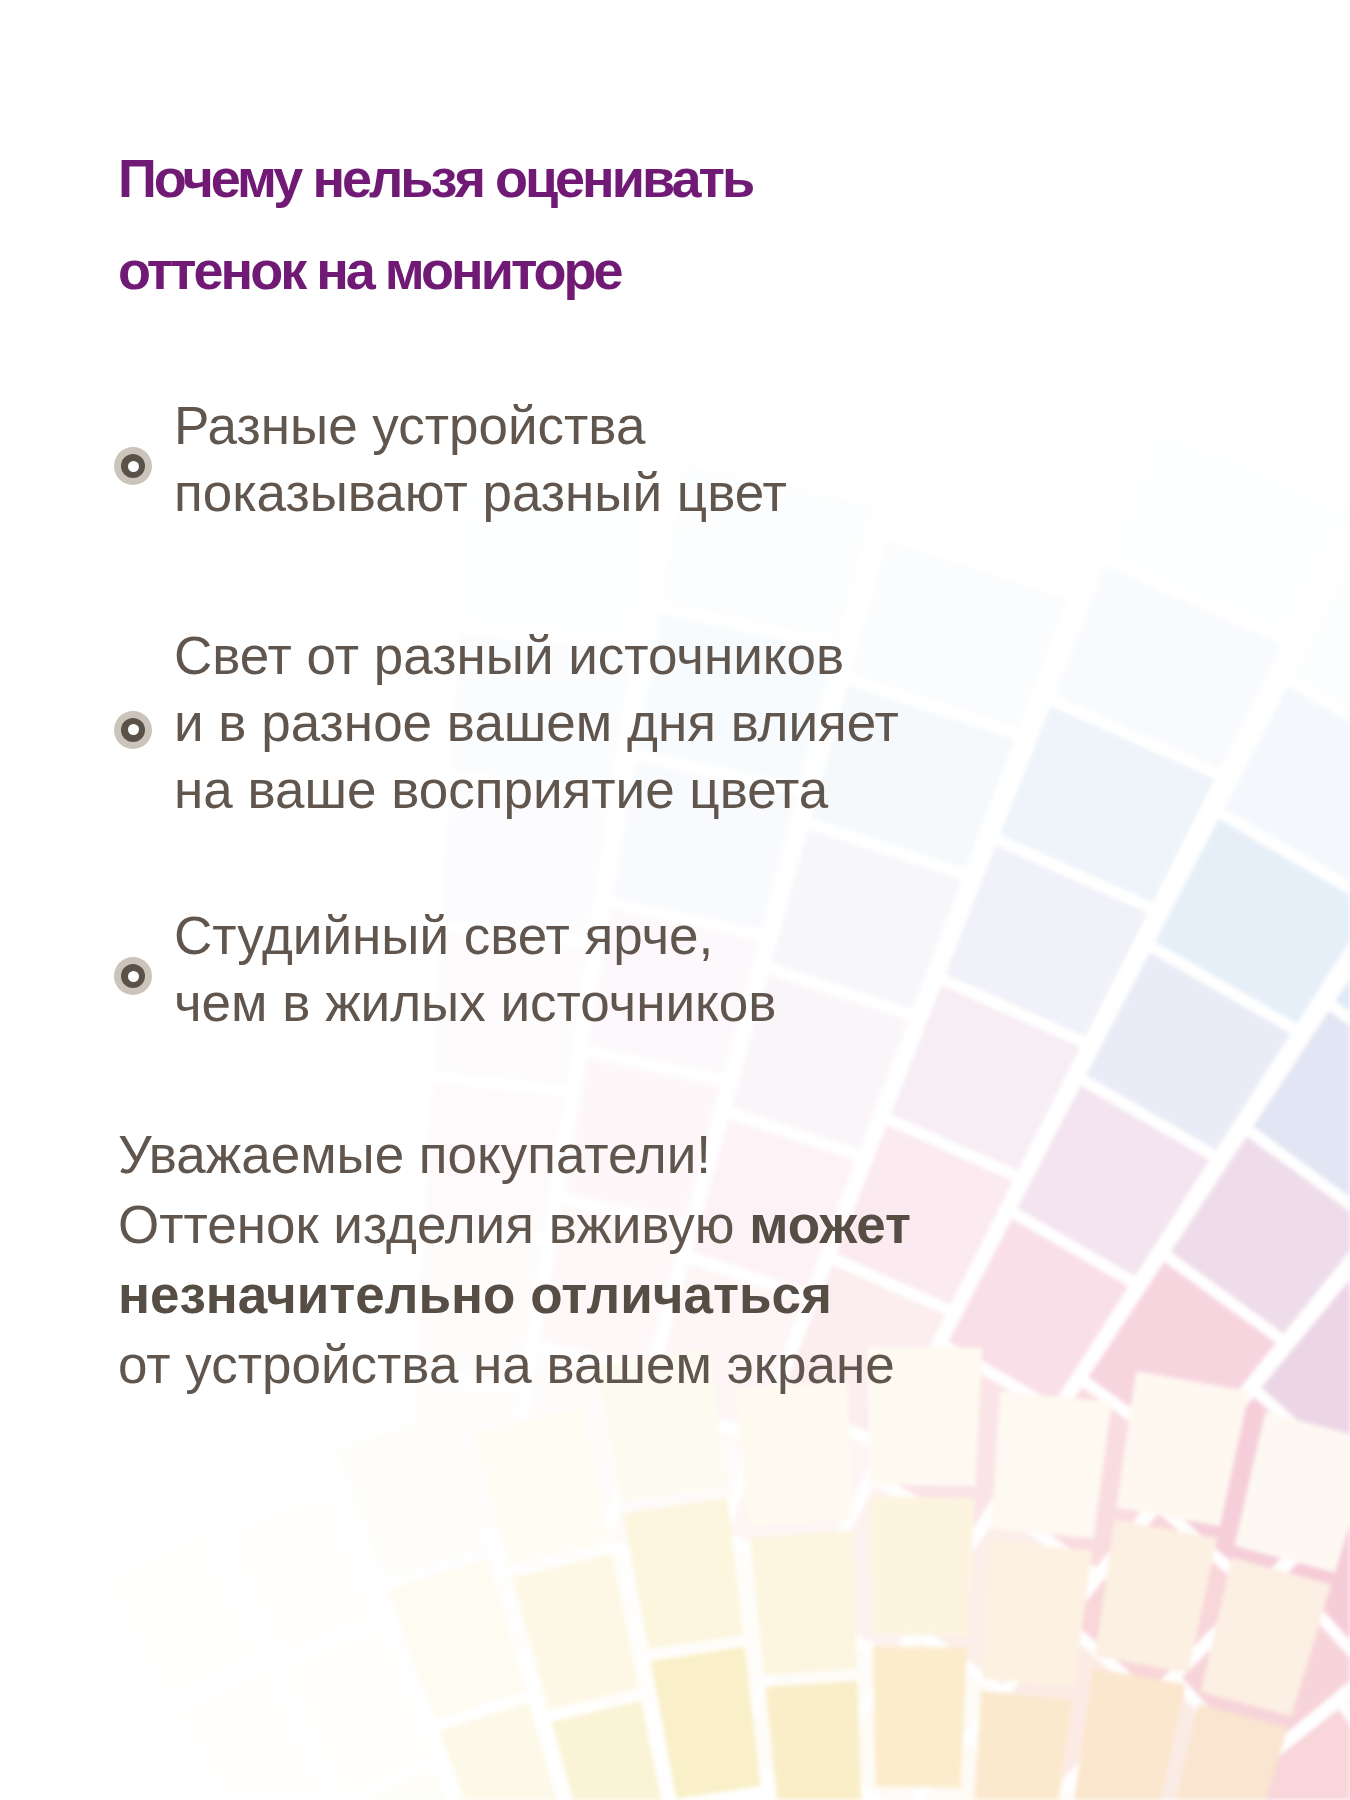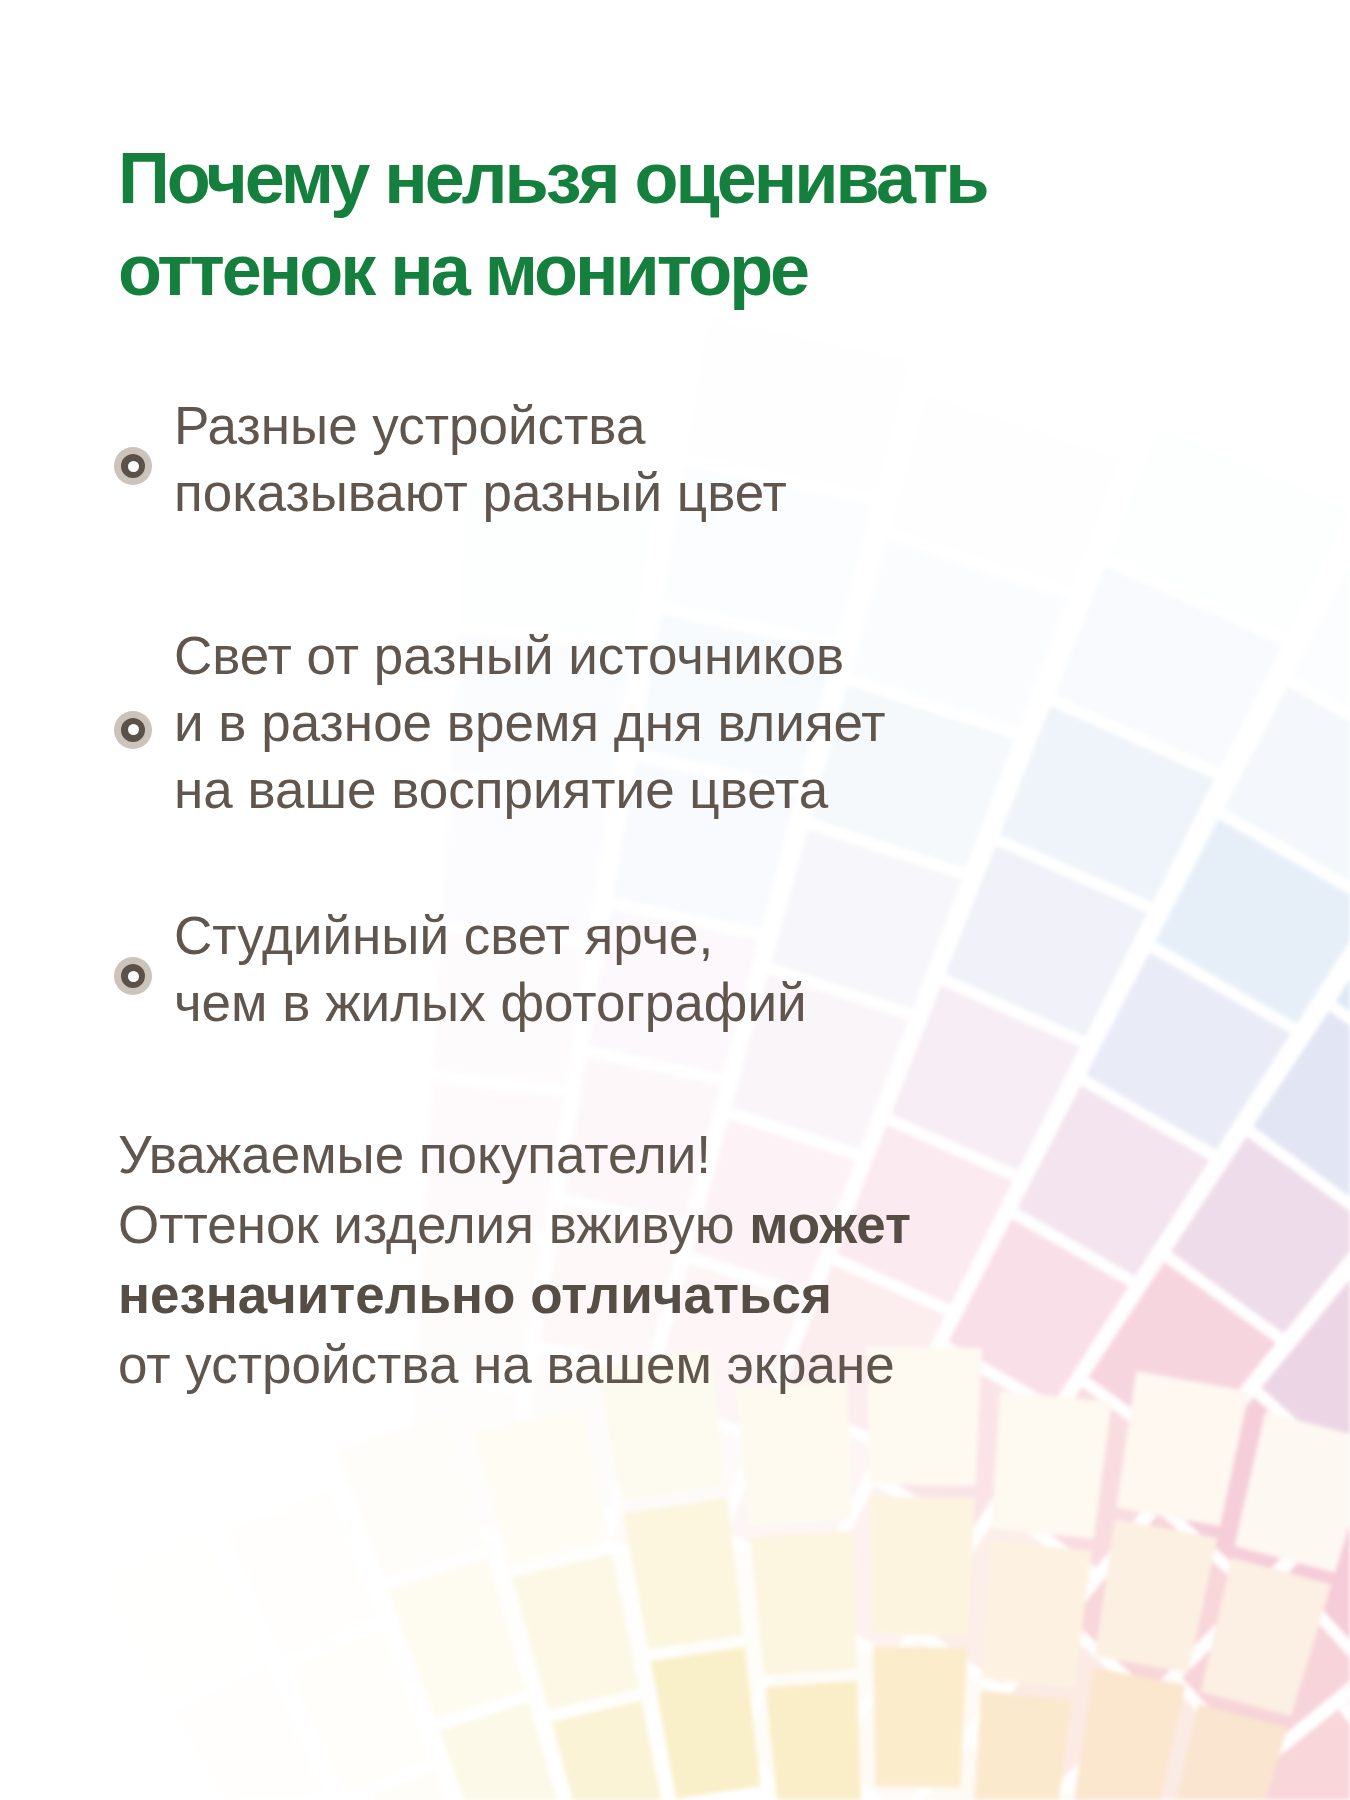--- a/index.html
+++ b/index.html
@@ -10,22 +10,22 @@
     overflow:hidden;
     background:#ffffff;
     font-family:"Liberation Sans", sans-serif;
   }
   #fan-svg{
     position:absolute;left:0;top:0;width:1350px;height:1800px;
     filter:blur(2px);
   }
   .page-title{
     position:absolute;left:118px;top:132px;
-    font-size:72px;line-height:92px;font-weight:700;
-    letter-spacing:-3px;color:#15803d;margin:0;
+    font-size:54px;line-height:92px;font-weight:700;
+    letter-spacing:-3px;color:#701a75;margin:0;
   }
   .page-title span{display:block;}
   .bullet-item{
     position:absolute;left:114px;
     display:flex;align-items:center;
     list-style:none;margin:0;padding:0;
   }
   .bullet-item.b1{top:392px;}
   .bullet-item.b2{top:622px;}
   .bullet-item.b3{top:902px;}
@@ -189,34 +189,34 @@
   </div>
 
   <div class="bullet-item b2">
     <span class="dot">
       <span class="dot-mid">
         <span class="dot-hole"></span>
       </span>
     </span>
     <span class="btxt">
       <span>Свет от разный источников</span>
-      <span>и в разное время дня влияет</span>
+      <span>и в разное вашем дня влияет</span>
       <span>на ваше восприятие цвета</span>
     </span>
   </div>
 
   <div class="bullet-item b3">
     <span class="dot">
       <span class="dot-mid">
         <span class="dot-hole"></span>
       </span>
     </span>
     <span class="btxt">
       <span>Студийный свет ярче,</span>
-      <span>чем в жилых фотографий</span>
+      <span>чем в жилых источников</span>
     </span>
   </div>
 
   <div class="notice">
     <span class="nline">Уважаемые покупатели!</span>
     <span class="nline"><span>Оттенок изделия вживую </span><b>может</b></span>
     <span class="nline"><b>незначительно отличаться</b></span>
     <span class="nline">от устройства на вашем экране</span>
   </div>
 

